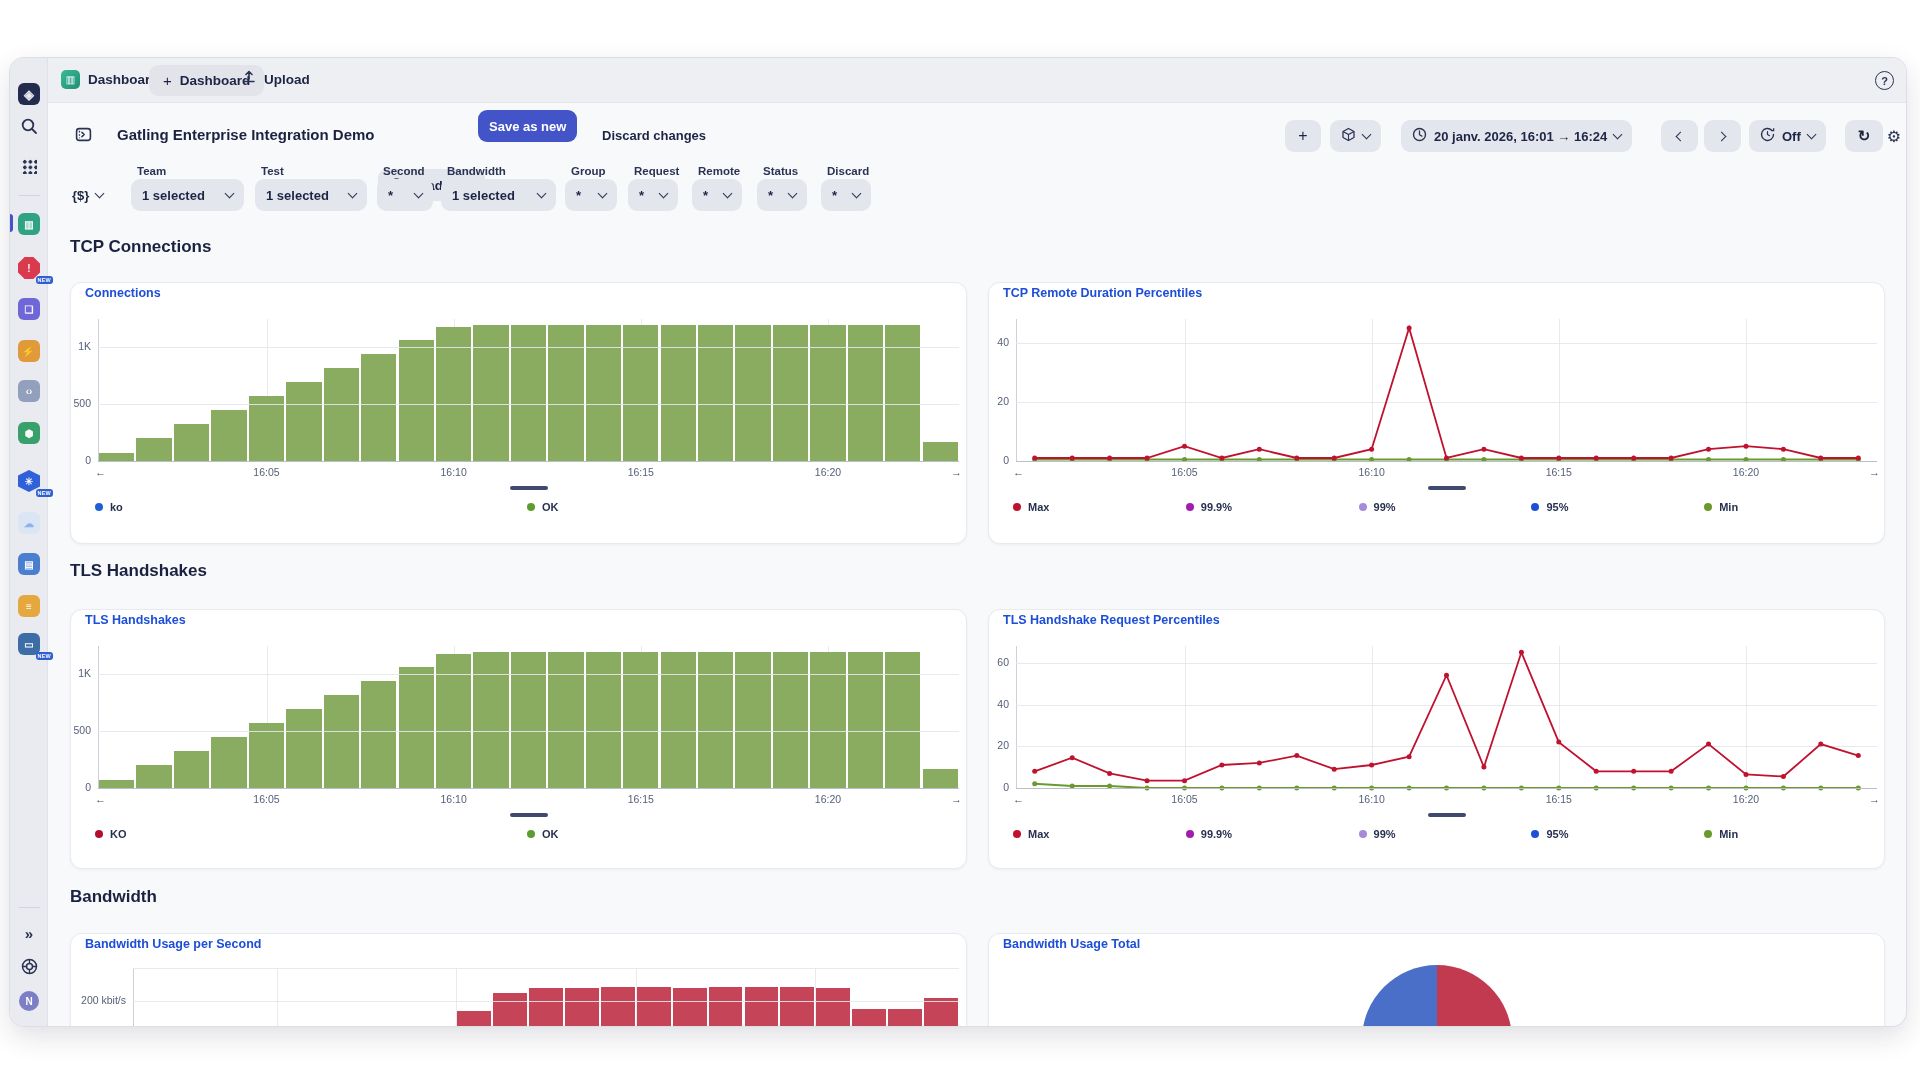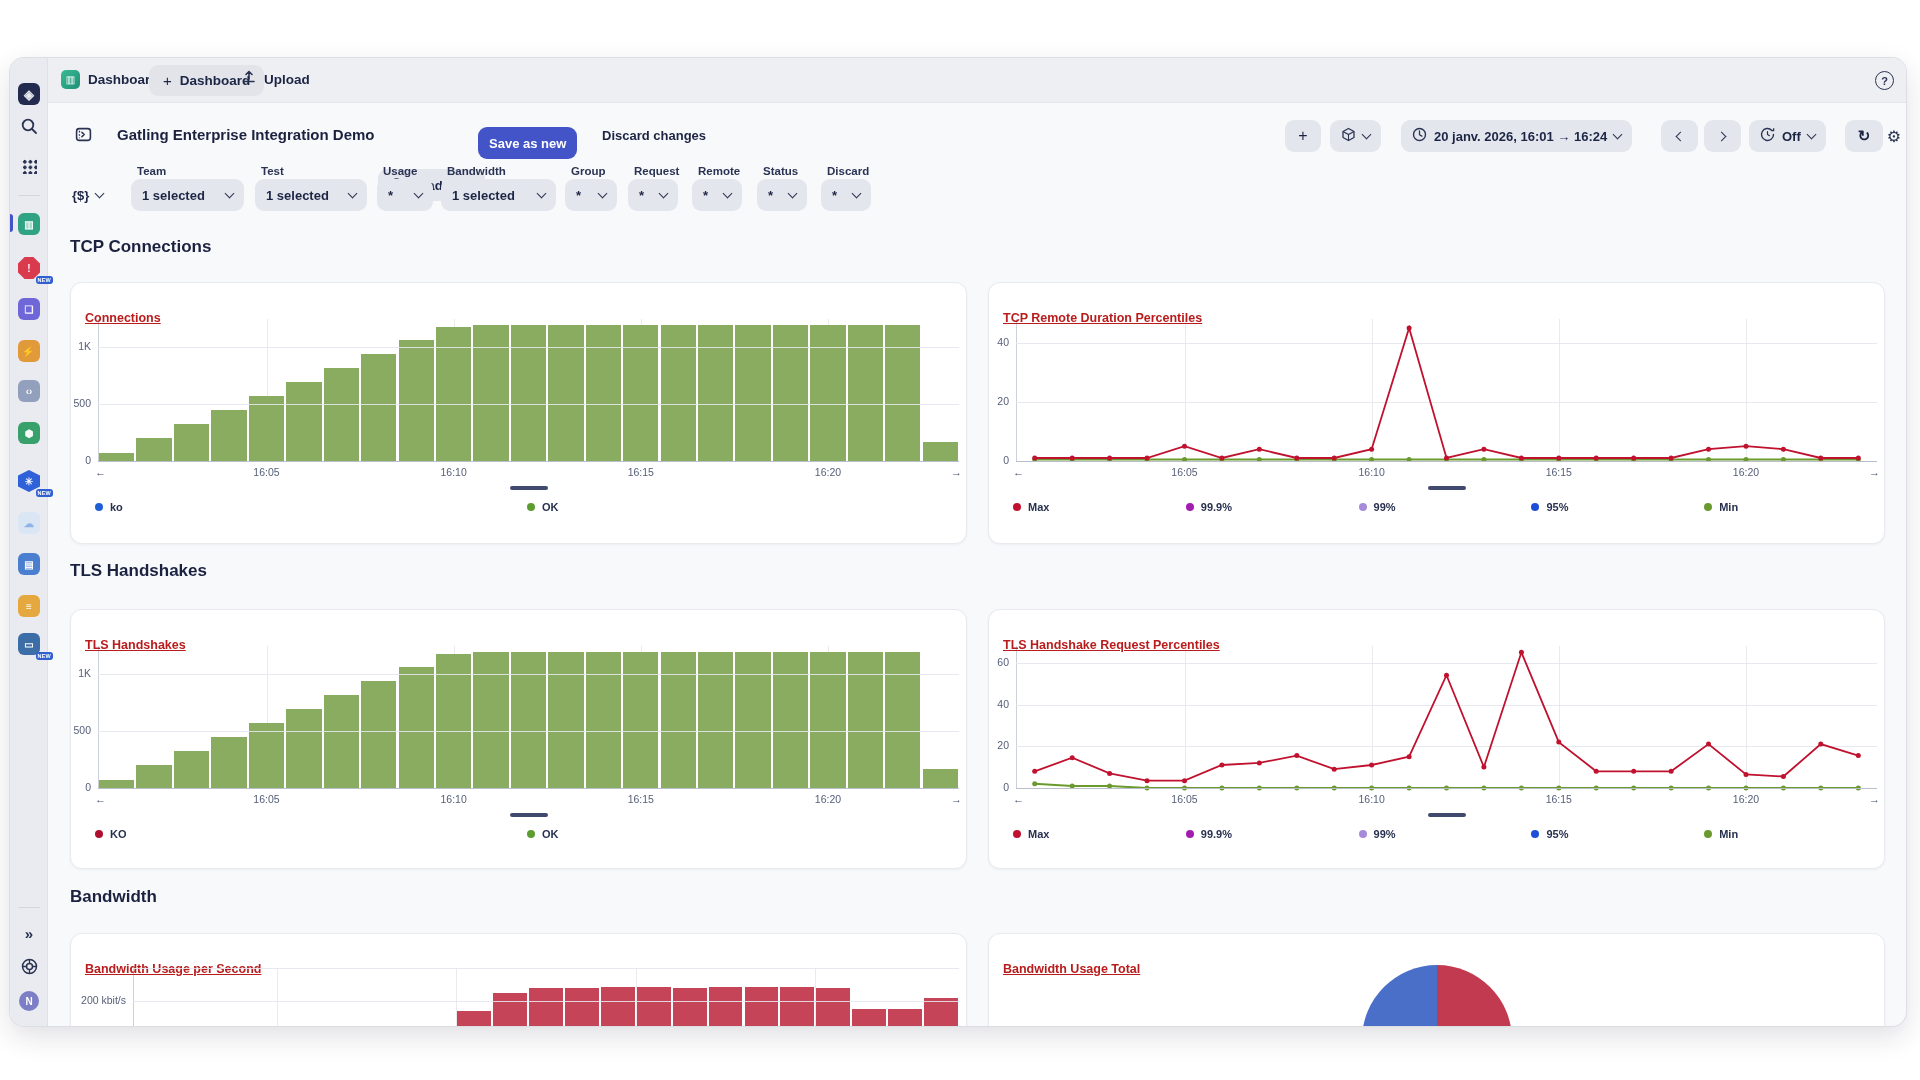--- a/index.html
+++ b/index.html
@@ -46,21 +46,21 @@
   .chev.right { transform:rotate(-45deg); margin:0 2px 0 0; }
   .btn-primary { background:#4353c8; color:#fff; }
   .plain-text { position:absolute; font-size:13px; font-weight:700; color:#1d2545; cursor:pointer; }
   .doc-title { position:absolute; font-size:15px; font-weight:700; color:#1b2240; }
   .icon-btn { position:absolute; display:flex; align-items:center; justify-content:center; cursor:pointer; }
   .filter-label { position:absolute; font-size:11.5px; font-weight:700; color:#2a3353; }
   .section-h { position:absolute; font-size:17px; font-weight:700; color:#1b2240; }
   
   .card { position:absolute; width:897px; background:#fff; border:1px solid #e8eaee; border-radius:12px;
           box-shadow:0 1px 3px rgba(20,25,50,.05); }
-  .card-title { position:absolute; left:14px; top:28px; font-size:12.5px; font-weight:700; color:#b91c1c; z-index:2;text-decoration:underline; }
+  .card-title { position:absolute; left:14px; top:3px; font-size:12.5px; font-weight:700; color:#1d4ed8; z-index:2; }
   .chart-body { position:absolute; inset:0; overflow:hidden; border-radius:12px; }
   .gl-h { position:absolute; height:1px; background:rgba(228,231,238,.9); z-index:3; }
   .gl-v { position:absolute; width:1px; background:#e8eaee; z-index:1; }
   .axis-x { position:absolute; height:1px; background:#b9bfca; z-index:4; }
   .axis-y { position:absolute; width:1px; background:#ccd0d8; z-index:1; }
   .ylab { position:absolute; width:60px; text-align:right; font-size:10.5px; color:#566079; line-height:13px; z-index:2; }
   .xlab { position:absolute; transform:translateX(-50%); font-size:10.5px; color:#566079; z-index:2; }
   .ax-arrow { position:absolute; font-size:11px; color:#424d6b; z-index:2; }
   .bar { position:absolute; z-index:2; }
   .zoom-dash { position:absolute; width:38px; height:4px; border-radius:2px; background:#3f4a6e; cursor:pointer; z-index:2; }
@@ -202,21 +202,21 @@
 
       <div class="pill" style="left:368px; top:22px;margin-top:44px;">
         <span>
           <svg width="15" height="12" viewBox="0 0 15 12">
               <path d="M1 6c2-3.3 4.2-5 6.5-5S12 2.7 14 6c-2 3.3-4.2 5-6.5 5S3 9.3 1 6Z" stroke="#2b3352" stroke-width="1.3" fill="none"></path>
               <circle cx="7.5" cy="6" r="2" fill="#2b3352"></circle>
             </svg>
         </span>
         <span>Read-only</span>
       </div>
-      <div class="pill btn-primary" style="left:468px; top:24px;">
+      <div class="pill btn-primary" style="left:468px; top:7px;">
         <span>Save as new</span>
       </div>
       <div class="plain-text" style="left:592px; top:25px;">Discard changes</div>
 
       <div class="pill" style="left:1275px; top:17px; width:36px; justify-content:center;">
         <span style="font-size:16px; font-weight:400;">+</span>
       </div>
       <div class="pill" style="left:1320px; top:17px;">
         <span>
           <svg width="15" height="15" viewBox="0 0 15 15">
@@ -268,21 +268,21 @@
       <div class="filter-label" style="left:127px; top:62px;">Team</div>
       <div class="pill" style="left:121px; top:76px; width:113px; justify-content:space-between;">
         <span>1 selected</span>
           <span class="chev"></span>
       </div>
       <div class="filter-label" style="left:251px; top:62px;">Test</div>
       <div class="pill" style="left:245px; top:76px; width:112px; justify-content:space-between;">
         <span>1 selected</span>
           <span class="chev"></span>
       </div>
-      <div class="filter-label" style="left:373px; top:62px;">Usage</div>
+      <div class="filter-label" style="left:373px; top:62px;">Second</div>
       <div class="pill" style="left:367px; top:76px; width:56px; justify-content:space-between;">
         <span>*</span>
           <span class="chev"></span>
       </div>
       <div class="filter-label" style="left:437px; top:62px;">Bandwidth</div>
       <div class="pill" style="left:431px; top:76px; width:115px; justify-content:space-between;">
         <span>1 selected</span>
           <span class="chev"></span>
       </div>
       <div class="filter-label" style="left:561px; top:62px;">Group</div>

